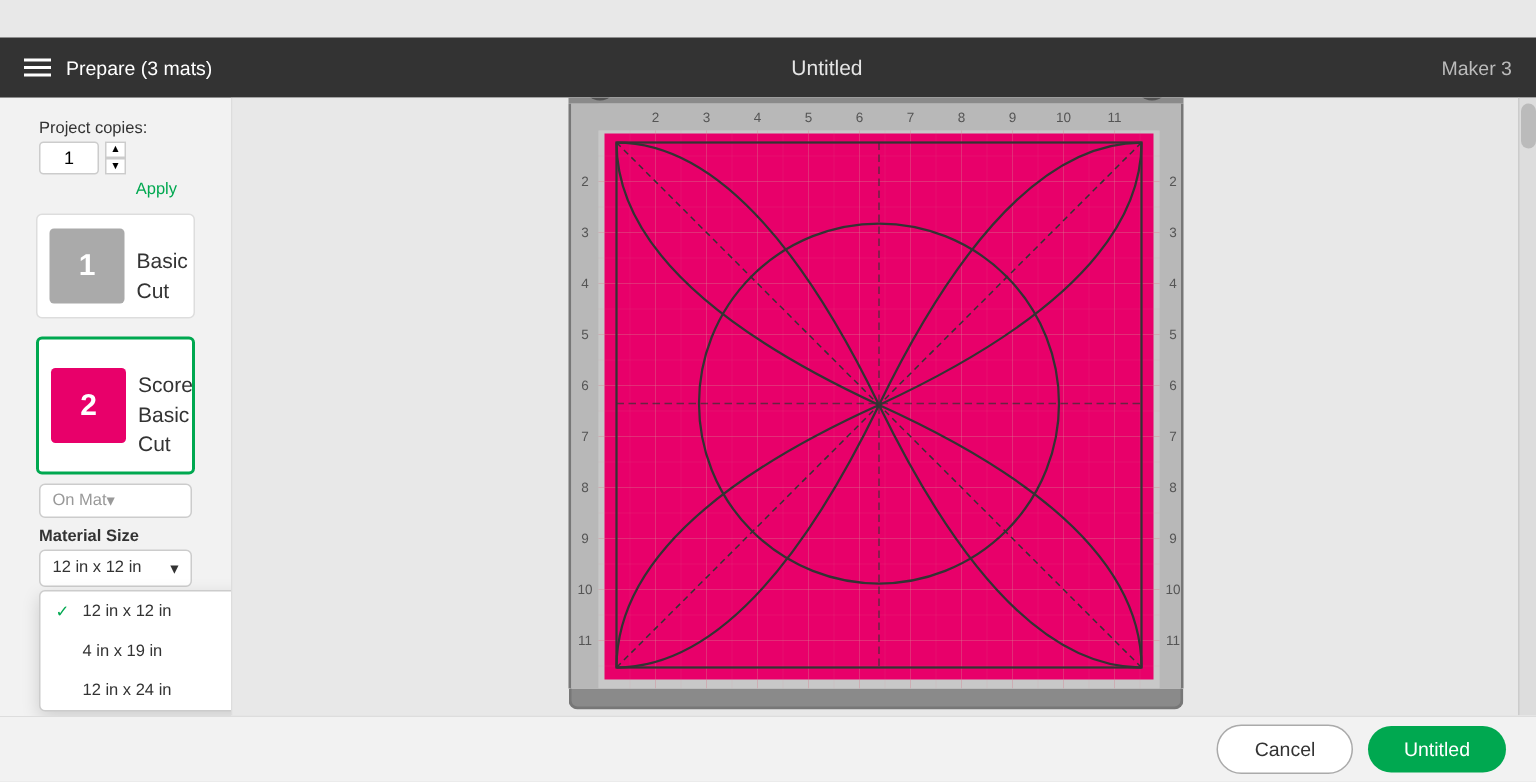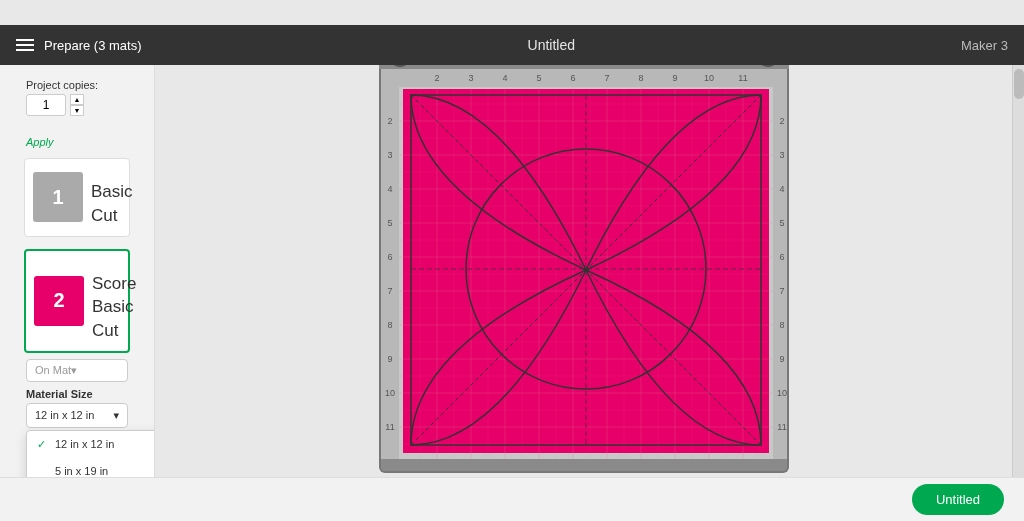--- a/index.html
+++ b/index.html
@@ -106,25 +106,24 @@
       cursor: pointer;
       font-size: 7px;
       line-height: 1;
       display: flex;
       align-items: center;
       justify-content: center;
     }
     .apply-btn {
       color: #00a850;
       font-size: 11px;
-      text-align: left;
+      text-align: right;
       padding-right: 10px;
-      margin-top: 20px;
-      cursor: pointer;
-      font-style: italic;
+      margin-top: 4px;
+      cursor: pointer;
     }
     
     .mat-card {
       margin: 6px 8px;
       background: white;
       border-radius: 4px;
       border: 1px solid #ddd;
       padding: 8px;
       display: flex;
       align-items: center;
@@ -143,21 +142,21 @@
       align-items: center;
       justify-content: center;
       font-size: 20px;
       font-weight: bold;
       color: white;
       flex-shrink: 0;
     }
     .mat-thumbnail.gray { background: #aaa; }
     .mat-thumbnail.pink { background: #e8006a; }
     .mat-info {
-      font-size: 17px;
+      font-size: 14px;
       color: #333;
       line-height: 1.4;
       margin-top: 13px;
     }
     
     .section-label {
       font-size: 11px;
       color: #333;
       padding: 4px 10px 2px 10px;
       font-weight: 500;
@@ -369,21 +368,21 @@
         <span>▾</span>
       </div>
 
       <div class="dropdown-popup">
         <div class="dropdown-item">
           <span class="check">✓</span>
           <span>12 in x 12 in</span>
         </div>
         <div class="dropdown-item">
           <span class="check"></span>
-          <span>5 in x 19 in</span>
+          <span>4 in x 19 in</span>
         </div>
         <div class="dropdown-item">
           <span class="check"></span>
           <span>12 in x 24 in</span>
         </div>
       </div>
     </div>
 
     <div style="margin-top: 80px;">
       <div class="mat-card" style="height:54px; overflow:hidden;">
@@ -552,14 +551,15 @@
       </div>
     </div>
   </div>
 
   <div class="right-scrollbar">
     <div class="scrollbar-thumb"></div>
   </div>
 </div>
 
 <div class="bottom-bar">
+  <button class="btn-cancel">Cancel</button>
   <button class="btn-continue">Untitled</button>
 </div>
 
 </body></html>

